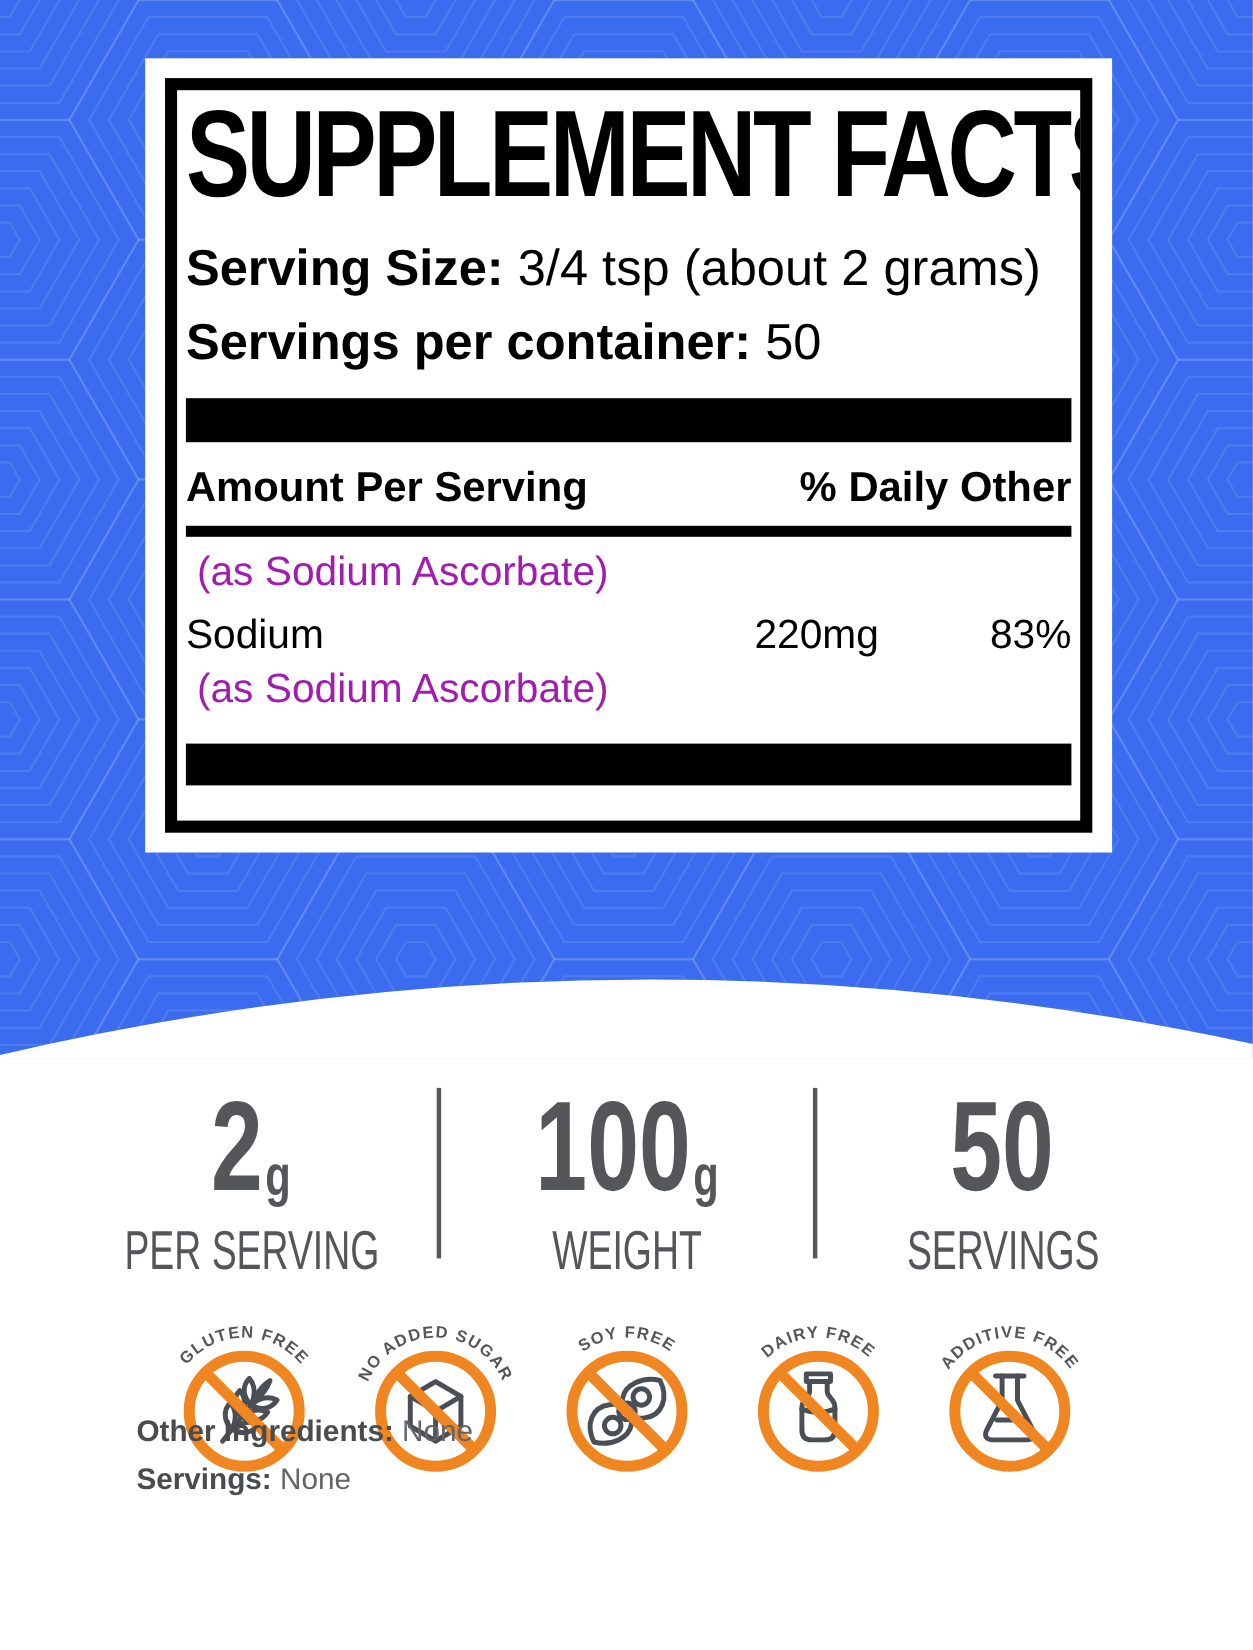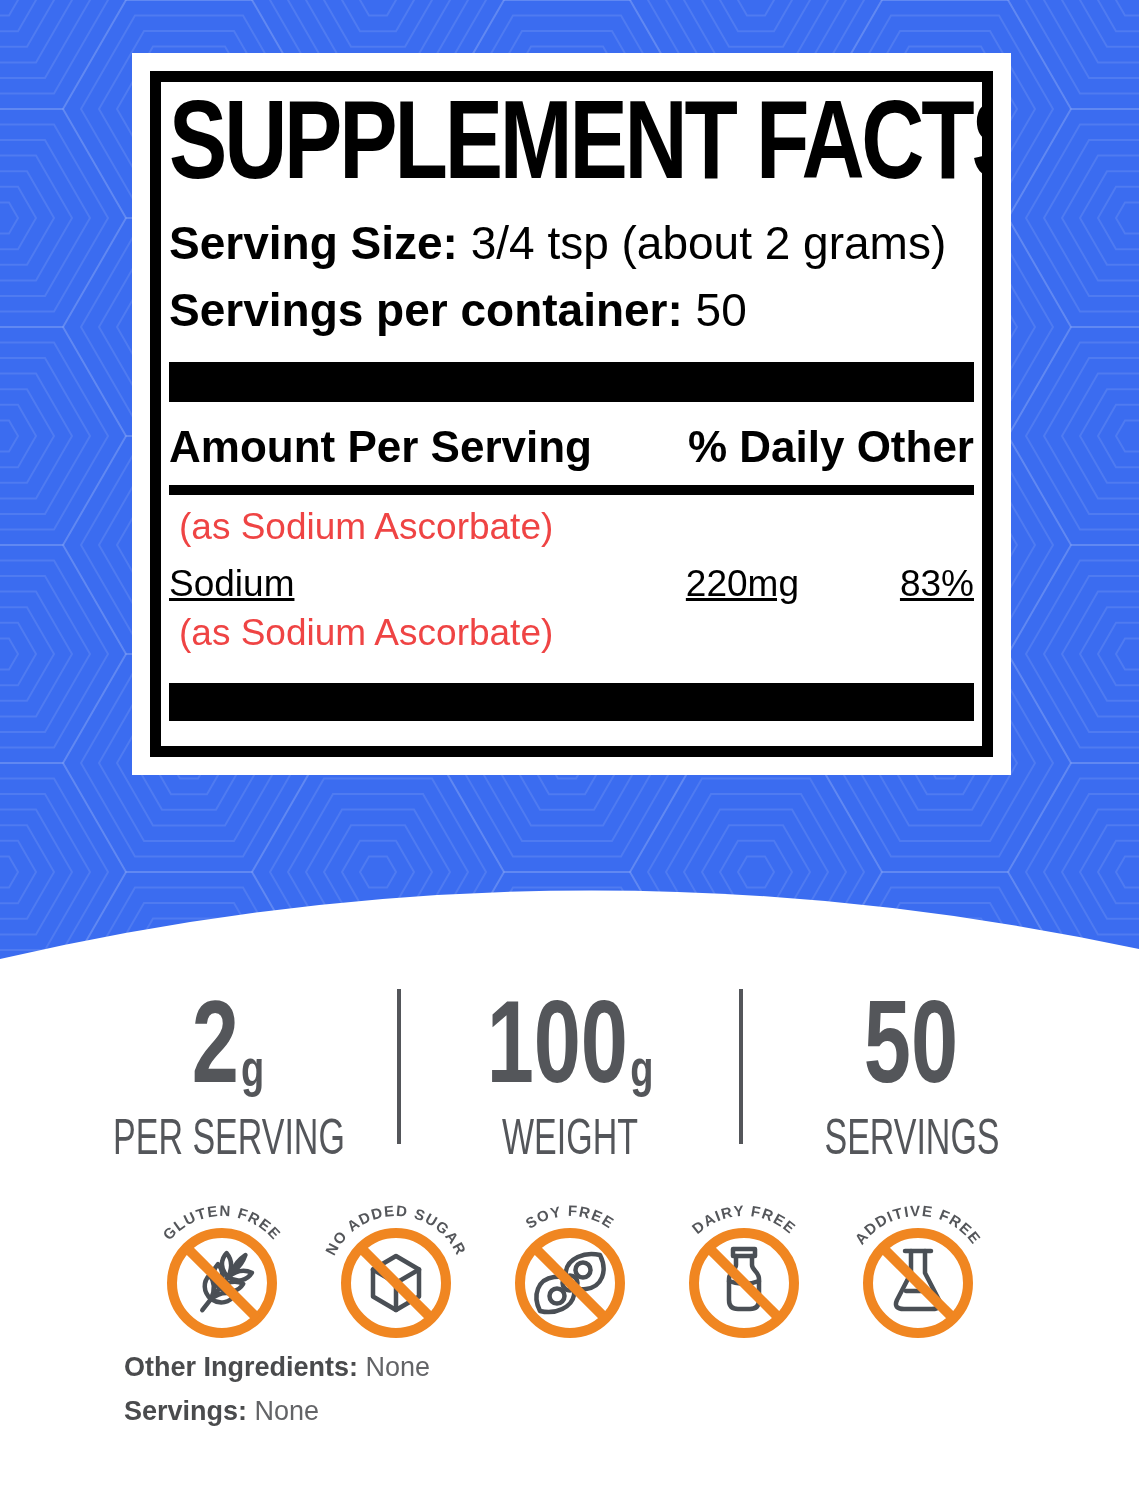--- a/index.html
+++ b/index.html
@@ -13,29 +13,29 @@
   
   .facts-panel{position:absolute;left:132px;top:53px;width:879px;height:722px;background:#fff;}
   .facts-border{position:absolute;inset:18px;border:11px solid #000;padding:0 8px;box-sizing:border-box;overflow:hidden;}
   .facts-title{margin:2px 0 0 0;font-size:112px;font-weight:700;line-height:1.0;color:#000;
                letter-spacing:-4px;white-space:nowrap;transform:scaleX(0.78);transform-origin:0 50%;}
   .line{font-size:46px;line-height:1.2;color:#000;margin:12px 0 0 0;}
   .line.first{margin-top:20px;}
   .b{font-weight:700;}
   .black-bar{height:40px;background:#000;margin-top:24px;}
   .black-bar.bottom{margin-top:32px;height:38px;}
-  .head-row{display:flex;justify-content:space-between;font-size:44px;font-weight:700;color:#000;
+  .head-row{display:flex;justify-content:space-between;font-size:38px;font-weight:700;color:#000;
             margin-top:20px;line-height:1.15;}
   .thick-rule{height:10px;background:#000;margin-top:12px;}
   .nutr-row{display:flex;align-items:baseline;font-size:37px;line-height:1;color:#000;margin-top:20px;}
-  .nutr-row.second{text-decoration:underline;}
+  .nutr-row.second{}
   .nname{flex:1;}
   .namt{width:170px;text-align:right;}
   .ndv{width:175px;text-align:right;}
-  .nutr-sub{font-size:37px;line-height:1;color:#ef4444;margin-top:13px;padding-left:10px;}
+  .nutr-sub{font-size:37px;line-height:1;color:#a21caf;margin-top:13px;padding-left:10px;}
   .nutr-sub.second{margin-top:12px;}
 
   
   .stats{position:absolute;top:984px;left:0;width:1139px;display:flex;justify-content:center;
          align-items:flex-start;color:#54565A;}
   .stat{width:338px;text-align:center;}
   .stat-num{display:flex;justify-content:center;align-items:baseline;font-weight:700;font-size:116px;
             line-height:1;transform:scaleX(0.73);}
   .stat-unit{font-size:52px;font-weight:700;margin-left:3px;position:relative;top:4px;}
   .stat-label{font-size:50px;font-weight:400;line-height:1;margin-top:12px;white-space:nowrap;
@@ -44,21 +44,21 @@
 
   
   .badges{position:absolute;top:1186px;left:0;width:1139px;display:flex;justify-content:center;gap:22px;}
   .badge{width:152px;height:158px;display:block;}
   .arc-label{font-size:15px;font-weight:700;fill:#54565A;letter-spacing:1.3px;text-anchor:middle;
              font-family:"Liberation Sans",sans-serif;}
   .ban circle,.ban line{stroke:#F08621;stroke-width:10;fill:none;}
   .bicon{stroke:#4A4F55;stroke-width:4.5;fill:none;stroke-linecap:round;stroke-linejoin:round;}
 
   
-  .footer{position:absolute;left:124px;top:1346px;font-size:27px;line-height:1.62;color:#636467;}
+  .footer{position:absolute;left:124px;top:1280px;font-size:27px;line-height:1.62;color:#636467;}
   .footer .b{color:#4A4B4D;}
 </style>
 </head>
 <body>
 
 <div class="poster">
 
   <svg class="hero" width="1139" height="962" viewBox="0 0 1139 962" aria-hidden="true">
     <rect width="1139" height="962" fill="#3B6CF0"></rect>
     <g id="hexlayer">

